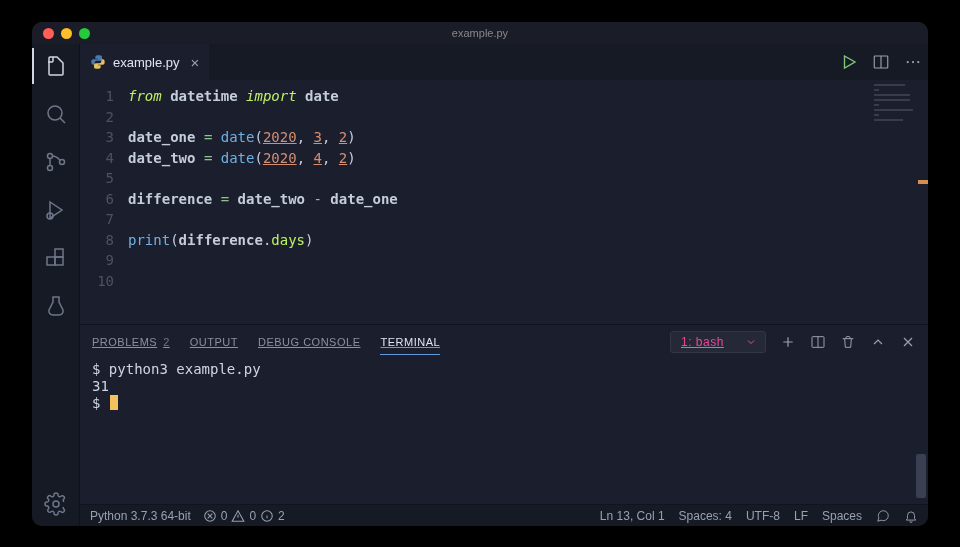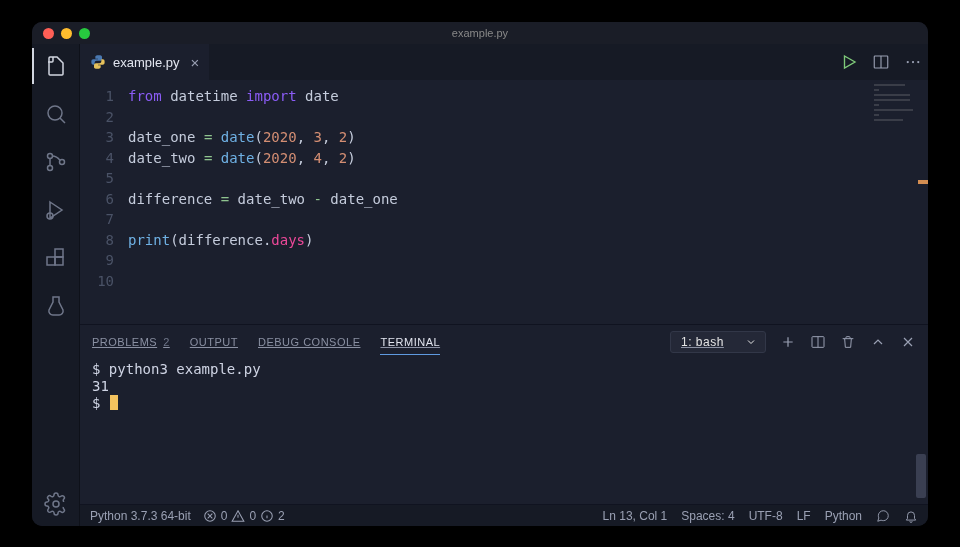--- a/index.html
+++ b/index.html
@@ -147,25 +147,25 @@
     text-align: right;
     color: #4a5266;
     padding: 6px 14px 0 0;
     user-select: none;
   }
   .code {
     padding: 6px 0 0 0;
     color: #c5ccdc;
     white-space: pre;
   }
-  .kw { color: #8b5cf6; }
+  .kw { color: #bef264; font-style: italic; }
   .fn { color: #6fb1e4; }
-  .id { color: #c5ccdc; }
-  .num { color: #d48e73; }
-  .prop { color: #ec4899; }
+  .id { color: #c5ccdc; font-weight: bold; }
+  .num { color: #d48e73; text-decoration: underline; }
+  .prop { color: #bef264; }
   .op { color: #8fc48f; }
   .pn { color: #c5ccdc; }
   .minimap {
     position: absolute;
     right: 2px; top: 4px;
     width: 52px; height: 48px;
     opacity: 0.25;
   }
   .minimap div { height: 2px; margin-bottom: 3px; background: #999; }
   .overview-mark {
@@ -206,21 +206,21 @@
     display: flex;
     align-items: center;
     gap: 0;
     background: #242837;
     border: 1px solid #323748;
     border-radius: 3px;
     padding: 3px 8px 3px 10px;
     font-size: 12px;
     min-width: 96px;
     justify-content: space-between;
-    color: #e5e5e5;
+    color: #ec4899;
   }
   .panel-right .icon { width:16px; height:16px; display:flex; align-items:center; justify-content:center; cursor:pointer;}
   .terminal {
     flex: 1;
     font-family: 'Menlo','Consolas',monospace;
     font-size: 14px;
     line-height: 17px;
     color: #cfd4e4;
     padding: 2px 12px;
     position: relative;
@@ -461,21 +461,21 @@
                 <path d="M12 8h.01M12 11v5"></path>
               </svg>
             <span>2</span>
           </div>
         </div>
         <div class="status-right">
           <div class="stat-item">Ln 13, Col 1</div>
           <div class="stat-item">Spaces: 4</div>
           <div class="stat-item">UTF-8</div>
           <div class="stat-item">LF</div>
-          <div class="stat-item">Python</div>
+          <div class="stat-item">Spaces</div>
           <div class="stat-item">
             <svg viewBox="0 0 24 24" fill="none" stroke="currentColor" stroke-width="1.6">
                 <path d="M21 11.5a8.38 8.38 0 0 1-8.5 8.5 8.5 8.5 0 0 1-3.8-.9L3 21l1.9-5.7A8.38 8.38 0 0 1 4 11.5 8.5 8.5 0 0 1 12.5 3 8.38 8.38 0 0 1 21 11.5z"></path>
               </svg>
           </div>
           <div class="stat-item">
             <svg viewBox="0 0 24 24" fill="none" stroke="currentColor" stroke-width="1.6">
                 <path d="M18 16v-5a6 6 0 1 0-12 0v5l-2 3h16l-2-3zM10 21a2 2 0 0 0 4 0"></path>
               </svg>
           </div>

